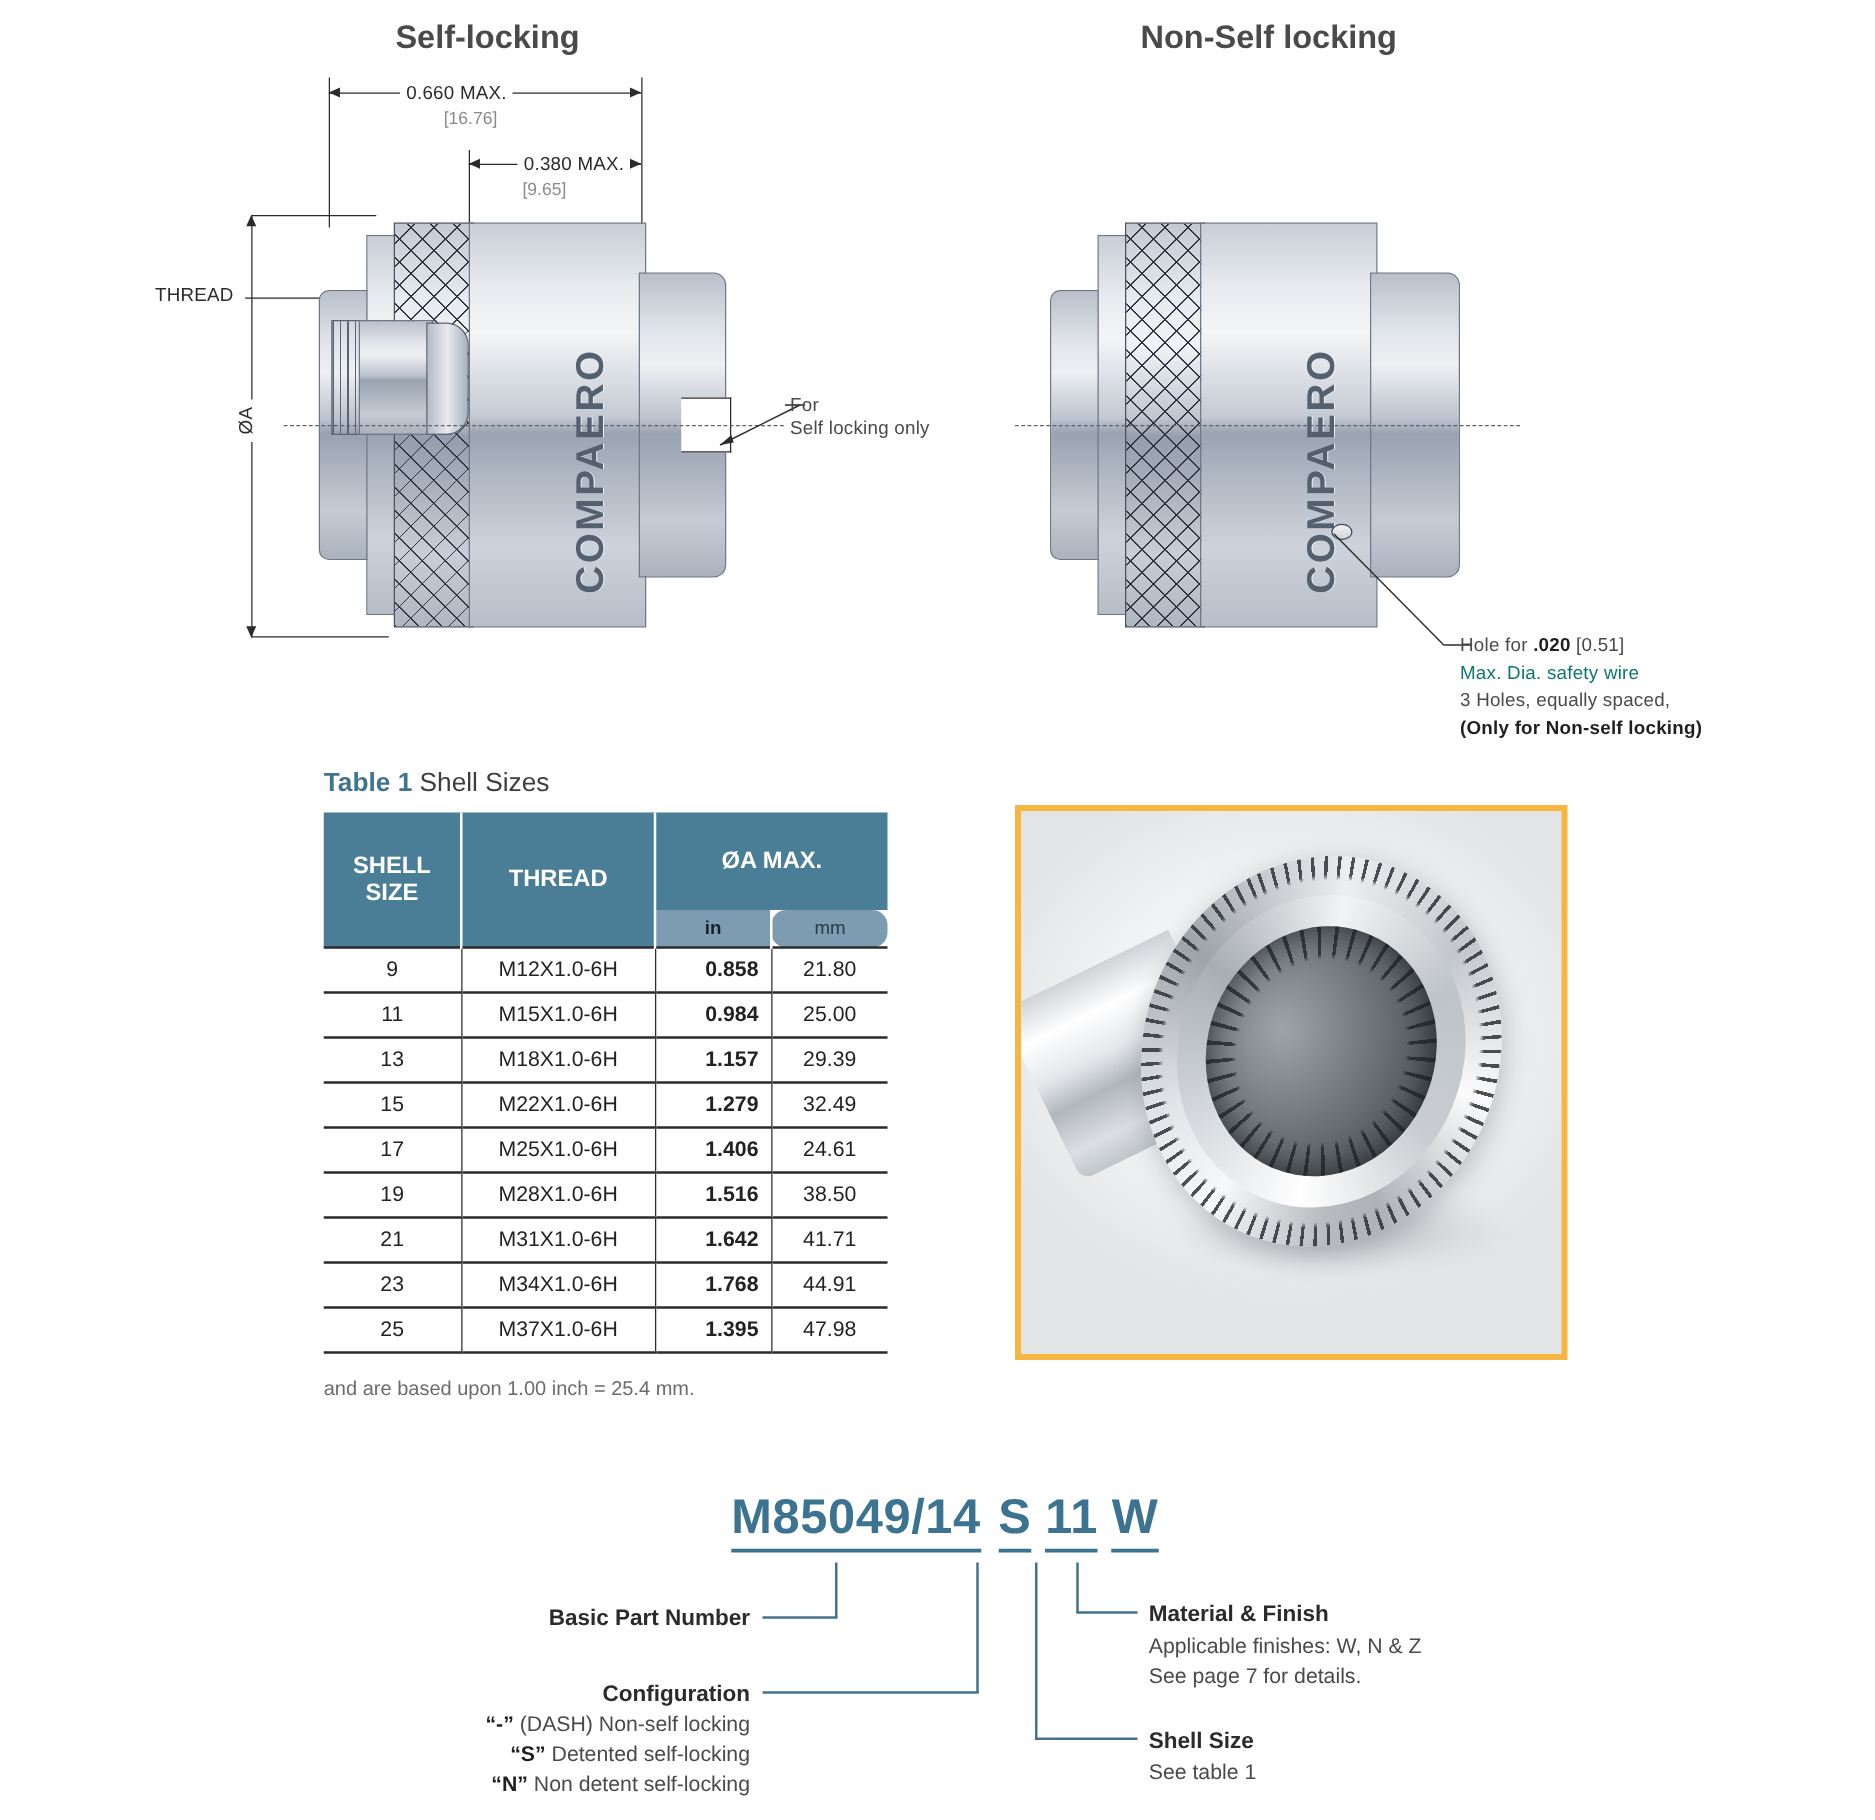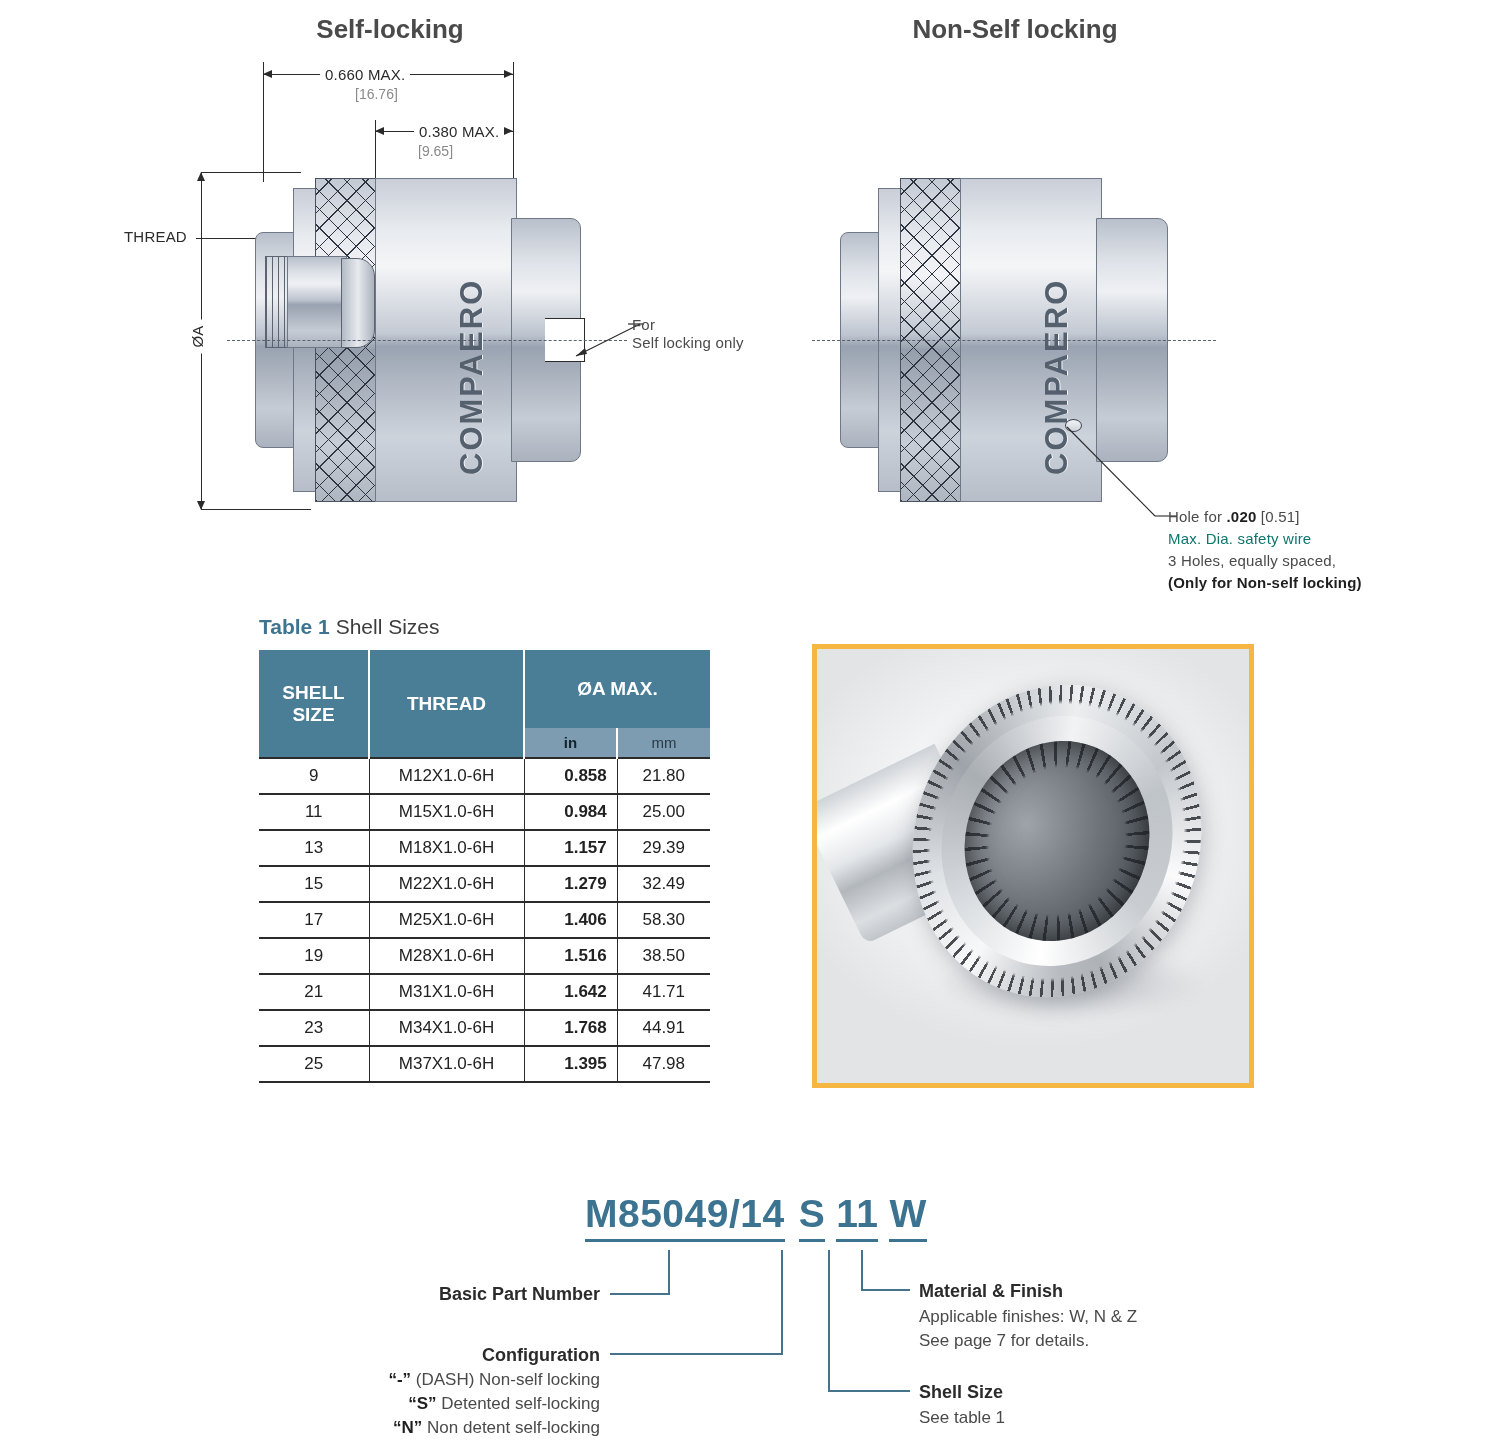--- a/index.html
+++ b/index.html
@@ -279,21 +279,21 @@
 <div class="abs" style="left:259px; top:650px;">
 <table class="shell">
   <thead>
     <tr>
       <th class="th-main" rowspan="2" style="width:110px; height:108px;">SHELL SIZE</th>
       <th class="th-main" rowspan="2" style="width:155px;">THREAD</th>
       <th class="th-main" colspan="2" style="width:186px; height:74px; border-right:none;">ØA MAX.</th>
     </tr>
     <tr>
       <th class="th-sub" style="width:93px;">in</th>
-      <th class="th-sub mm" style="width:93px; border-right:none;">mm</th>
+      <th class="th-sub mm" style="width:93px; border-right:none;border-radius:12px;">mm</th>
     </tr>
   </thead>
   <tbody id="table-body">
         <tr class="first-row">
           <td class="cell">9</td>
           <td class="cell">M12X1.0-6H</td>
           <td class="cell bold">0.858</td>
           <td class="cell last">21.80</td>
         </tr>
         <tr>
@@ -311,21 +311,21 @@
         <tr>
           <td class="cell">15</td>
           <td class="cell">M22X1.0-6H</td>
           <td class="cell bold">1.279</td>
           <td class="cell last">32.49</td>
         </tr>
         <tr>
           <td class="cell">17</td>
           <td class="cell">M25X1.0-6H</td>
           <td class="cell bold">1.406</td>
-          <td class="cell last">58.30</td>
+          <td class="cell last">24.61</td>
         </tr>
         <tr>
           <td class="cell">19</td>
           <td class="cell">M28X1.0-6H</td>
           <td class="cell bold">1.516</td>
           <td class="cell last">38.50</td>
         </tr>
         <tr>
           <td class="cell">21</td>
           <td class="cell">M31X1.0-6H</td>
@@ -342,20 +342,21 @@
           <td class="cell">25</td>
           <td class="cell">M37X1.0-6H</td>
           <td class="cell bold">1.395</td>
           <td class="cell last">47.98</td>
         </tr>
       </tbody>
 </table>
 </div>
 
 <div class="abs tbl-note" style="left:259px; top:1100px; width:470px;">
+  <div>and are based upon 1.00 inch = 25.4 mm.</div>
 </div>
 
 <div class="abs photo-frame" style="left:812px; top:644px; width:442px; height:444px;">
   <div class="photo-inner">
     <div class="nut-shadow" style="left:120px; top:300px; width:270px; height:70px;"></div>
     <div class="nut-barrel" style="left:8px; top:120px; width:150px; height:150px; transform:rotate(-26deg);"></div>
     <div class="nut" style="left:90px; top:42px; width:300px; height:300px; transform:rotate(-26deg) skewX(-6deg);">
       <div class="nut-outer" style="left:0; top:0; width:300px; height:300px;"></div>
       <div class="nut-knurl" style="left:0; top:0; width:300px; height:300px;"></div>
       <div class="nut-ring" style="left:30px; top:30px; width:240px; height:240px;"></div>

